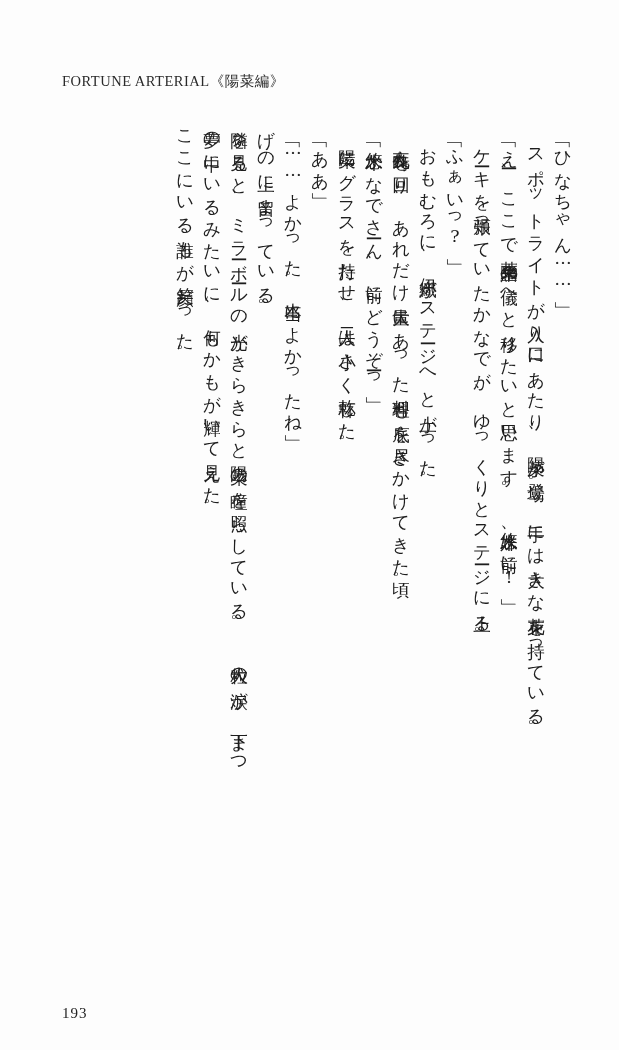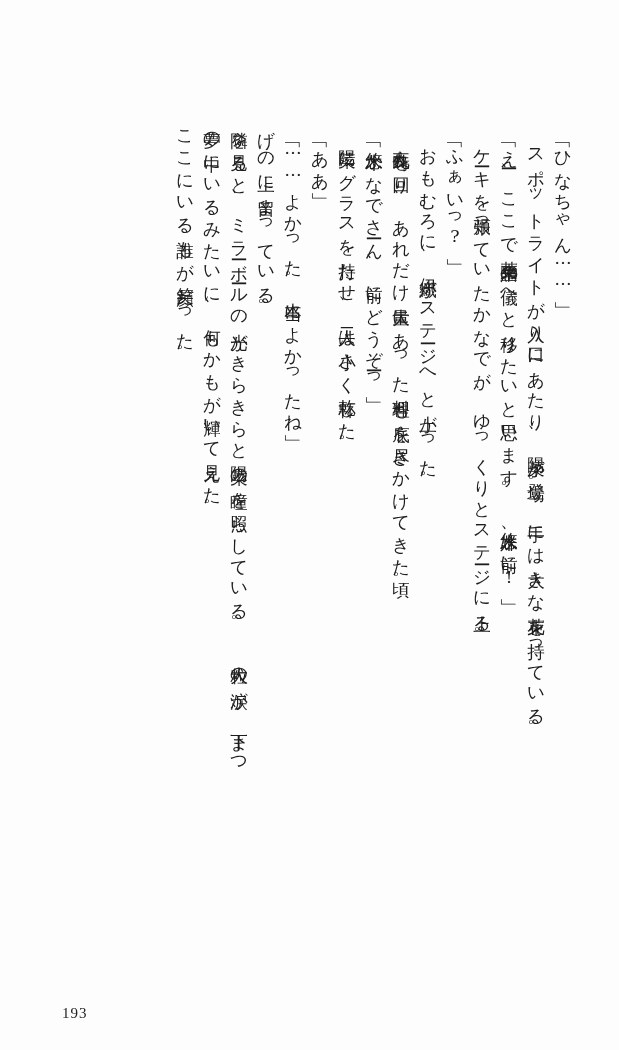--- a/index.html
+++ b/index.html
@@ -73,20 +73,21 @@
     font-family: "Liberation Serif", "DejaVu Serif", serif;
     letter-spacing: 1px;
     margin-top: 32px;
   }
 </style>
 </head>
 <body>
 
 <div class="page">
 
+  <div class="running-head">FORTUNE ARTERIAL《陽菜編》</div>
 
   <div class="body-text">
       <div class="vline">ここにいる誰もが笑顔だった。</div>
       <div class="vline">夢の中にいるみたいに、何もかもが輝いて見えた。</div>
     <div class="vline">隣を見ると、ミラーボールの光がきらきらと陽菜の瞳を照らしている。　大粒の涙が、下まつ</div>
     <div class="vline">げの上に留まっている。</div>
     <div class="vline indent-1">「……よかった。本当によかったね」</div>
     <div class="vline indent-1">「ああ」</div>
     <div class="vline indent-1">陽菜にグラスを持たせ、二人は小さく乾杯した。</div>
     <div class="vline indent-1">「悠木かなでさーん、前にどうぞーっ」</div>

